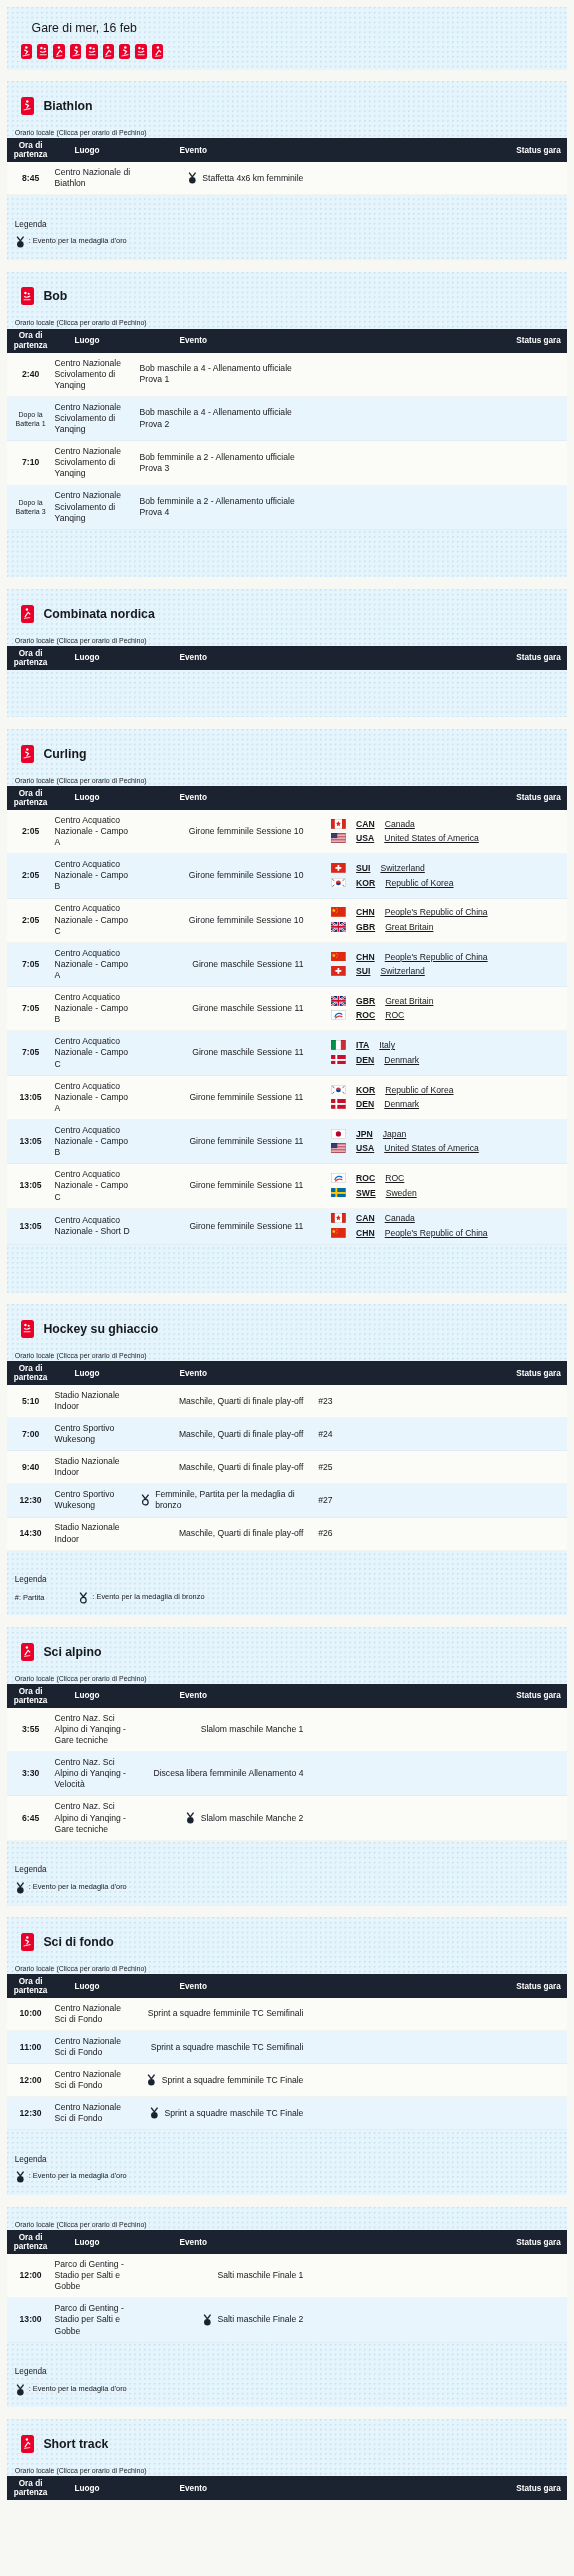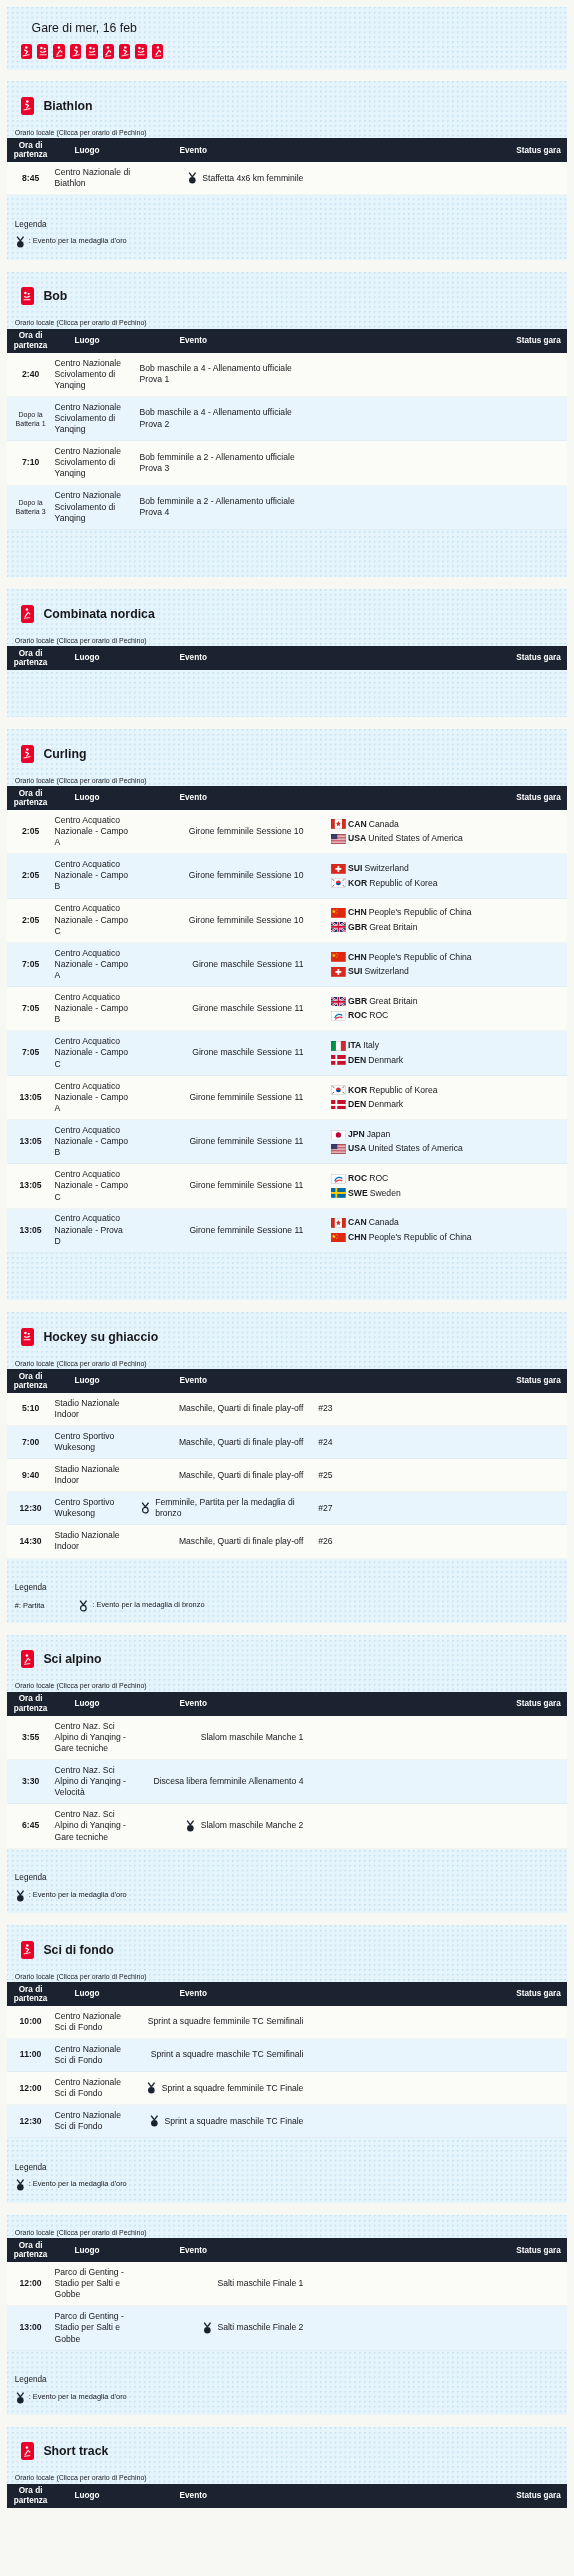--- a/index.html
+++ b/index.html
@@ -48,21 +48,21 @@
   .row.even{ background:#e9f5fd; }
   .cell-time{ text-align:center; font-weight:bold; }
   .cell-time.small{ font-size:7px; font-weight:normal; padding:0 4.9px; }
   .cell-venue{ padding-right:8.2px; }
   .cell-event{ display:flex; align-items:center; gap:4.9px; padding-right:8.2px;justify-content:flex-end; }
   .medal-slot{ display:flex; align-items:center; flex:0 0 auto; }
   .medal-slot:empty{ display:none; }
   .cell-aux{ font-size:8.6px; }
   .cell-aux .match-no{ padding-left:6.6px; }
   .teams{ display:flex; flex-direction:column; gap:3.3px; padding-left:19.7px; }
-  .team{ display:flex; align-items:center; gap:2px; }
+  .team{ display:flex; align-items:flex-start; gap:10px;text-decoration:underline; }
   .team .flag{ display:flex; width:14.8px; height:9.8px; flex:0 0 auto; }
   .team-abbr{ font-weight:bold; }
   .legend{ padding:24.6px 8.2px 11.5px 8.2px; }
   .legend-title{ font-size:8.2px; margin-bottom:7.4px; }
   .legend-items{ display:flex; gap:34px; align-items:center; }
   .legend-item{ display:flex; align-items:flex-start; gap:3.3px; font-size:7.4px; }
   .legend-pad{ height:11.5px; }
   svg{ display:block; }
 </style>
 </head>
@@ -678,21 +678,21 @@
                   <span class="team-abbr">SWE</span>
                   <span class="team-name">Sweden</span>
                 </div>
               </div>
             </div>
     <div class="cell cell-status"></div>
   </div>
 
   <div class="row even">
     <div class="cell cell-time">13:05</div>
-    <div class="cell cell-venue">Centro Acquatico Nazionale - Prova D</div>
+    <div class="cell cell-venue">Centro Acquatico Nazionale - Short D</div>
     <div class="cell cell-event">
 
       <span class="event-text">Girone femminile Sessione 11</span>
     </div>
     <div class="cell cell-aux">
               <div class="teams">
                 <div class="team">
                   <span class="flag">
                     <svg width="14.8" height="9.8" viewBox="0 0 18 12">
                       <rect width="18" height="12" fill="#fff"></rect>

